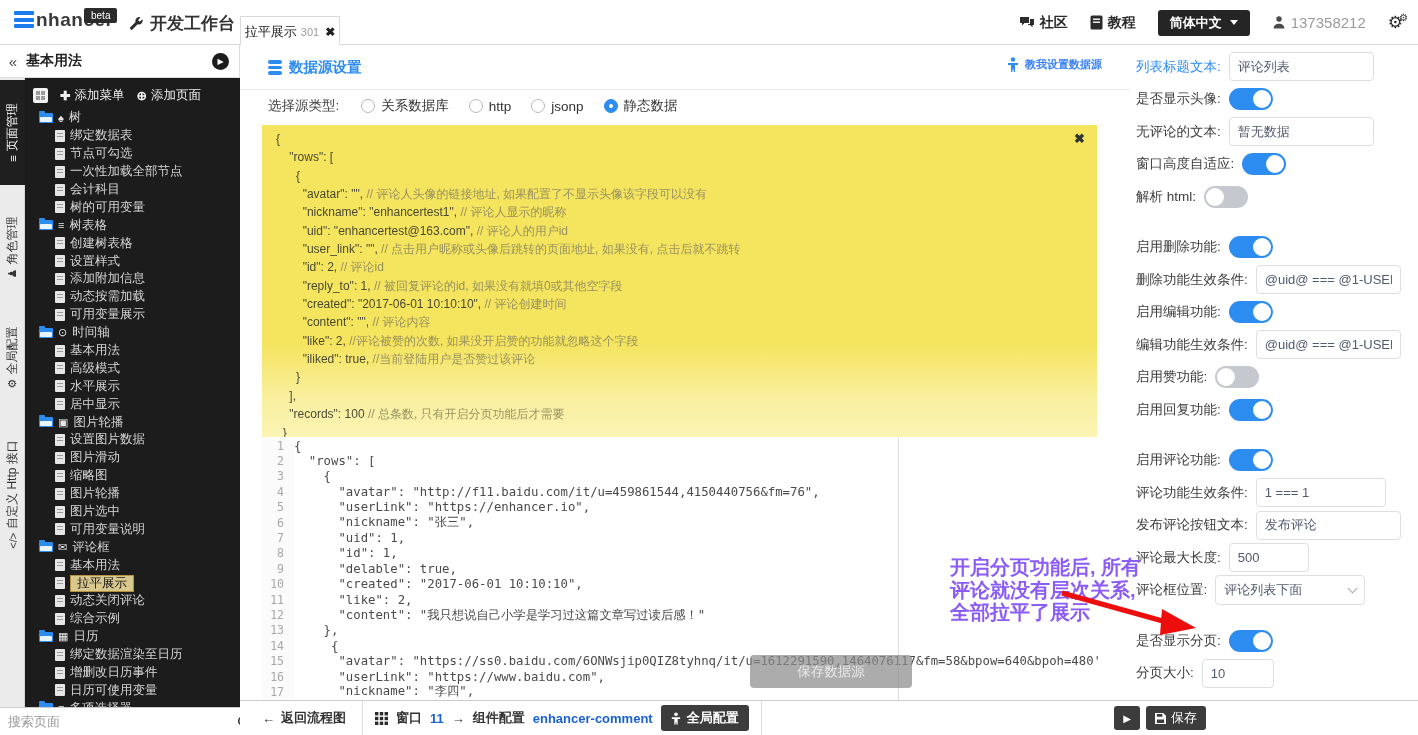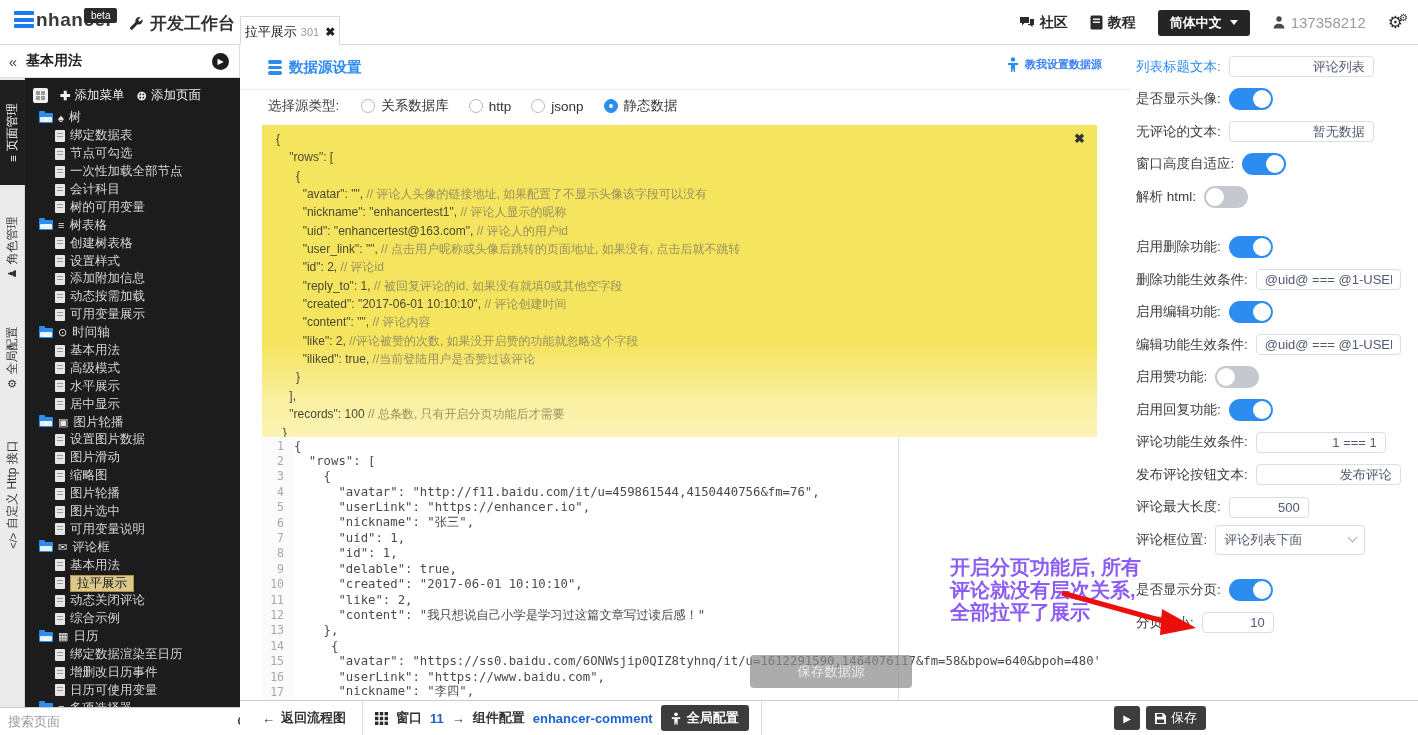--- a/index.html
+++ b/index.html
@@ -98,21 +98,21 @@
   
   .annotation { position:absolute; left:950px; top:556px; color:#8b5cf6; font-size:20px; font-weight:bold; line-height:22.5px; z-index:5; }
   .arrow-svg { position:absolute; left:1030px; top:575px; z-index:5; pointer-events:none; }
 
   
   .rightpanel { position:absolute; left:1130px; top:45px; width:288px; height:690px; background:#fff; padding:6px 0 0 6px; }
   .prow { display:flex; align-items:center; min-height:31.5px; margin-bottom:1px; }
   .prow.gap { margin-top:19px; }
   .plab { font-size:13.5px; color:#3c3c3c; margin-right:8px; white-space:nowrap; }
   .plab.accent { color:#2d8cf0; }
-  .pinput { border:1px solid #dcdee2; border-radius:4px; height:21px; padding:0 8px; font-size:13px; color:#515a6e; font-family:"Liberation Sans",sans-serif; outline:none;text-align:right; }
+  .pinput { border:1px solid #dcdee2; border-radius:4px; height:29px; padding:0 8px; font-size:13px; color:#515a6e; font-family:"Liberation Sans",sans-serif; outline:none; }
   .toggle { width:44px; height:22px; border-radius:11px; background:#2d8cf0; position:relative; display:inline-block; cursor:pointer; flex:none; }
   .toggle::after { content:""; position:absolute; top:2px; right:2px; width:18px; height:18px; border-radius:50%; background:#fff; }
   .toggle.off { background:#c5c8ce; }
   .toggle.off::after { right:auto; left:2px; }
   .pselect { border:1px solid #dcdee2; border-radius:4px; height:30px; padding:0 8px; font-size:13px; color:#515a6e; display:flex; align-items:center; justify-content:space-between; cursor:pointer;gap:12px; }
   .chev { width:7px; height:7px; border-right:1.5px solid #a5a8ae; border-bottom:1.5px solid #a5a8ae; transform:rotate(45deg); margin-left:8px; margin-top:-4px; }
 
   
   .bottombar { position:absolute; left:240px; top:700px; width:1178px; height:35px; background:#fff; border-top:1px solid #ccc; display:flex; align-items:center; font-size:13px; color:#333; }
   .bb-back { display:flex; align-items:center; gap:6px; padding:0 16px 0 22px; cursor:pointer; font-weight:bold; }
@@ -565,20 +565,24 @@
       <div class="prow">
         <span class="plab">编辑功能生效条件:</span>
         <input class="pinput" value="@uid@ === @1-USER_" style="width: 145px;">
       </div>
       <div class="prow">
         <span class="plab">启用赞功能:</span>
         <span class="toggle off"></span>
       </div>
       <div class="prow">
         <span class="plab">启用回复功能:</span>
+        <span class="toggle"></span>
+      </div>
+      <div class="prow gap">
+        <span class="plab">启用评论功能:</span>
         <span class="toggle"></span>
       </div>
       <div class="prow">
         <span class="plab">评论功能生效条件:</span>
         <input class="pinput" value="1 === 1" style="width: 130px;">
       </div>
       <div class="prow">
         <span class="plab">发布评论按钮文本:</span>
         <input class="pinput" value="发布评论" style="width: 145px;">
       </div>

